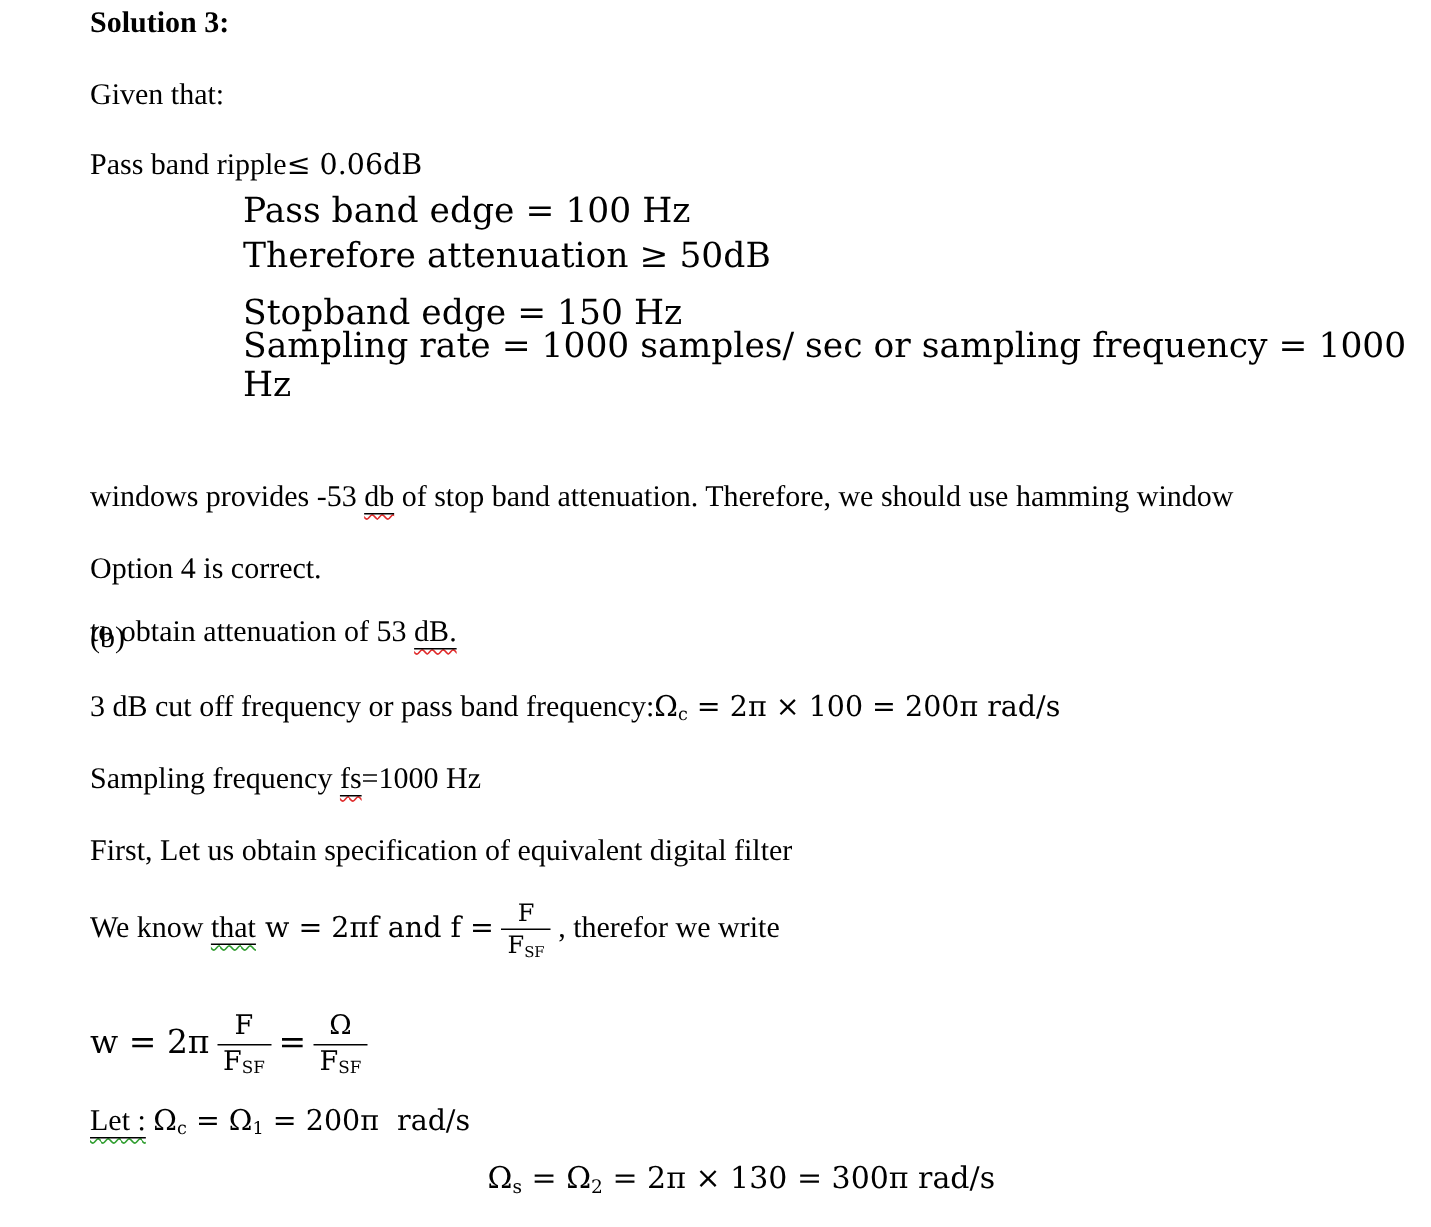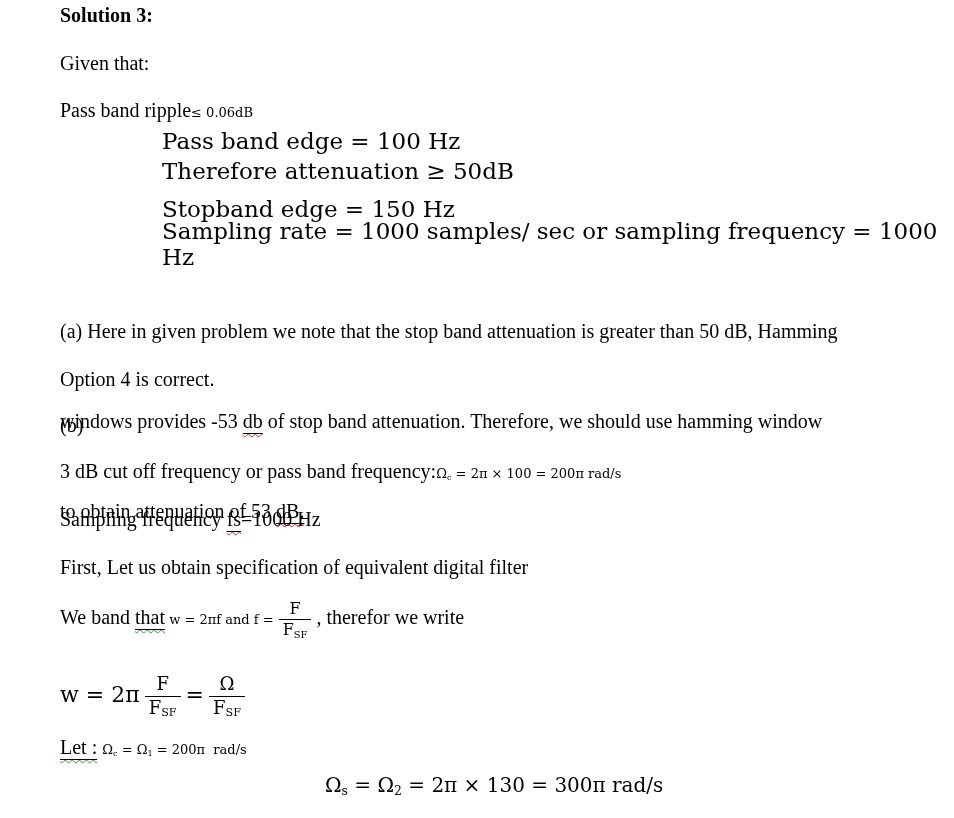--- a/index.html
+++ b/index.html
@@ -29,21 +29,21 @@
   .para {
     position: absolute;
     left: 60px;
     width: 880px;
     font-size: 20px;
     line-height: 30px;
     white-space: pre-wrap;
   }
   .math {
     font-family: "DejaVu Serif", serif;
-    font-size: 13px;
+    font-size: 19px;
   }
   .mathline {
     font-family: "DejaVu Serif", serif;
     font-size: 23px;
   }
   
   .u { text-decoration: underline solid currentColor 1px; }
   .wavy {
     text-decoration-line: underline;
     text-decoration-style: wavy;
@@ -94,36 +94,35 @@
   <div class="line" style="top:50px">Given that:</div>
 
   <div class="line" style="top:97px"><span>Pass band ripple</span><span class="math">≤ 0.06dB</span></div>
 
   <div class="line indent mathline" style="top:128px">Pass band edge = 100 Hz</div>
   <div class="line indent mathline" style="top:158px">Therefore attenuation ≥ 50dB</div>
   <div class="line indent mathline" style="top:196px">Stopband edge = 150 Hz</div>
   <div class="line indent mathline" style="top:218px">Sampling rate = 1000 samples/ sec or sampling frequency = 1000 Hz</div>
 
   <div class="para" style="top:256px">
-    <div>(a) Here in given problem we note that the stop band attenuation is greater than 50 dB, Hamming</div>
     <div><span>windows provides -53 </span><span class="wavy wavy-red"><span class="u">db</span></span><span> of stop band attenuation. Therefore, we should use hamming window</span></div>
     <div><span>to obtain attenuation of 53 </span><span class="wavy wavy-red"><span class="u">dB.</span></span></div>
   </div>
 
   <div class="line" style="top:366px">Option 4 is correct.</div>
 
   <div class="line" style="top:412px">(b)</div>
 
   <div class="line" style="top:458px"><span>3 dB cut off frequency or pass band frequency:</span><span class="math"><span>Ω</span><span class="sb">c</span><span> = 2π × 100 = 200π rad/s</span></span></div>
 
   <div class="line" style="top:506px"><span>Sampling frequency </span><span class="wavy wavy-red"><span class="u">fs</span></span><span>=1000 Hz</span></div>
 
   <div class="line" style="top:554px">First, Let us obtain specification of equivalent digital filter</div>
 
-  <div class="line know-line" style="top:600px"><span>We band </span><span class="wavy wavy-green"><span class="u">that</span></span><span class="math"> w = 2πf and f =</span><span class="frac"><span class="num">F</span><span class="den"><span>F</span><span class="sb">SF</span></span></span><span>, therefor we write</span></div>
+  <div class="line know-line" style="top:600px"><span>We know </span><span class="wavy wavy-green"><span class="u">that</span></span><span class="math"> w = 2πf and f =</span><span class="frac"><span class="num">F</span><span class="den"><span>F</span><span class="sb">SF</span></span></span><span>, therefor we write</span></div>
 
   <div class="line weq mathline" style="top:674px"><span>w = 2π</span><span class="frac"><span class="num">F</span><span class="den"><span>F</span><span class="sb">SF</span></span></span><span>=</span><span class="frac"><span class="num">Ω</span><span class="den"><span>F</span><span class="sb">SF</span></span></span></div>
 
   <div class="line" style="top:734px"><span class="wavy wavy-green"><span class="u">Let :</span></span><span> </span><span class="math"><span>Ω</span><span class="sb">c</span><span> = </span><span>Ω</span><span class="sb">1</span><span> = 200π  rad/s</span></span></div>
 
   <div class="line mathline" style="top:772px; left:325px; font-size:20px"><span>Ω</span><span class="sb">s</span><span> = </span><span>Ω</span><span class="sb">2</span><span> = 2π × 130 = 300π rad/s</span></div>
 
 </div>
 
 </body></html>

